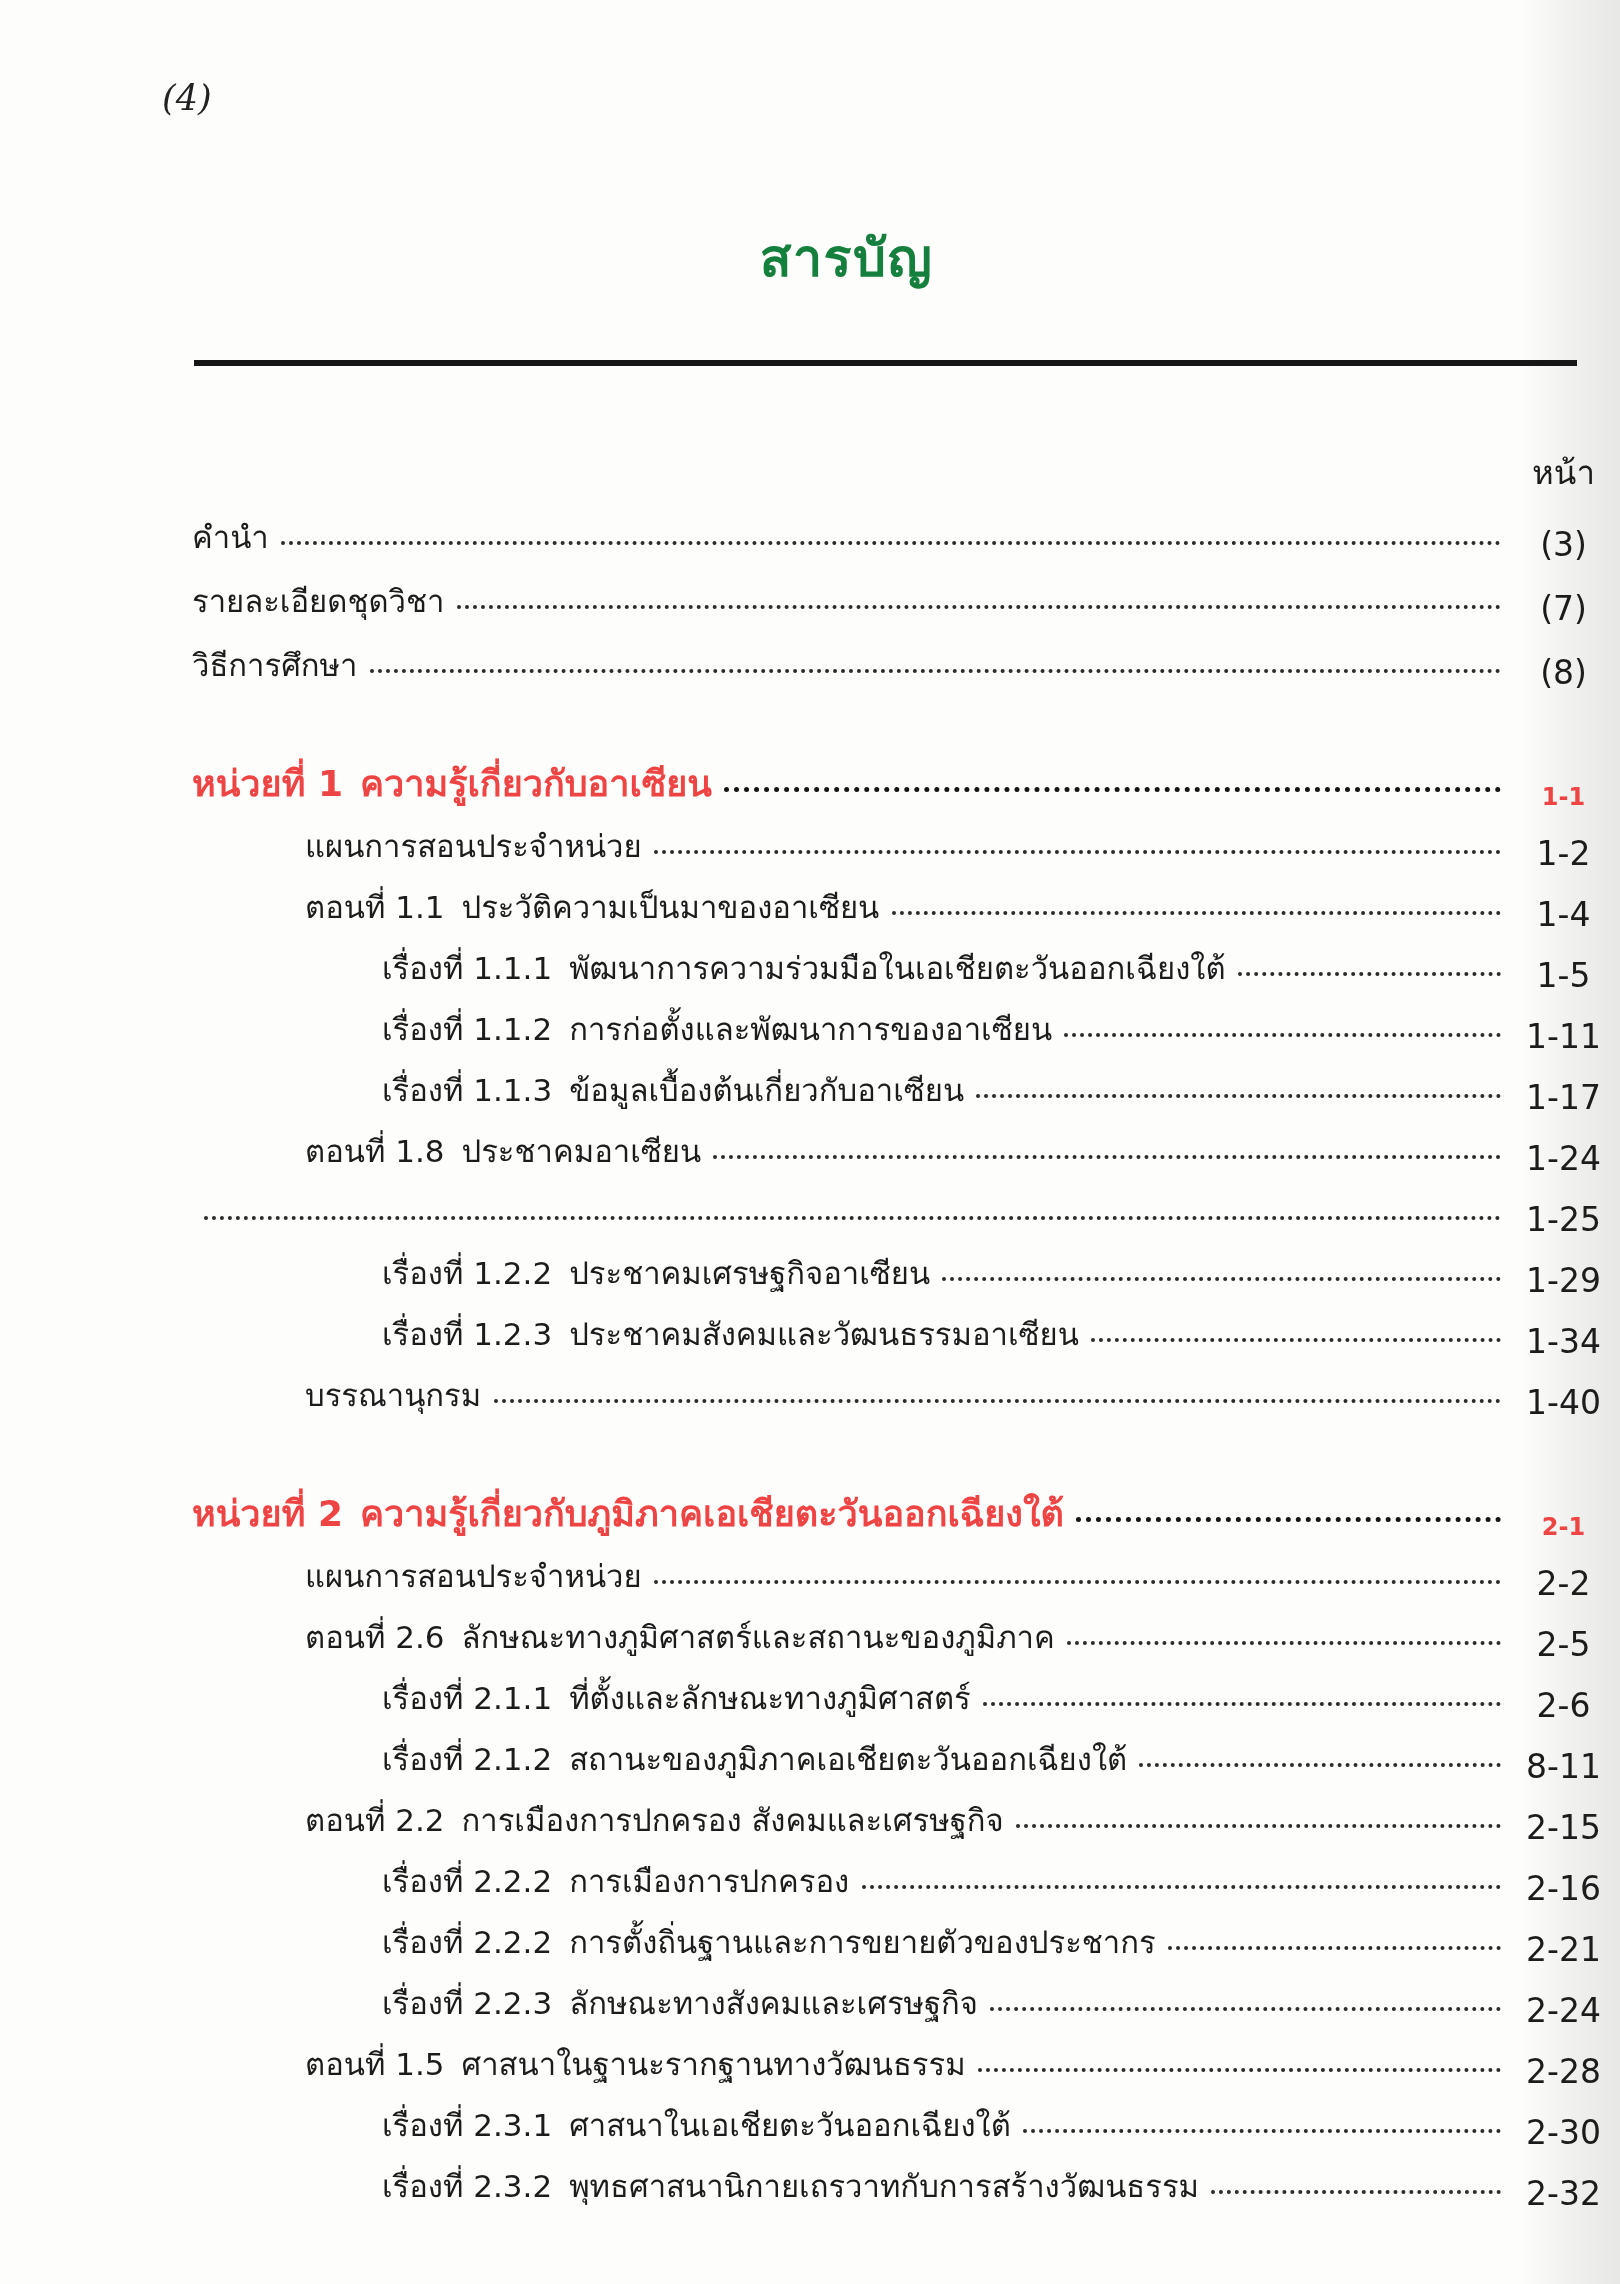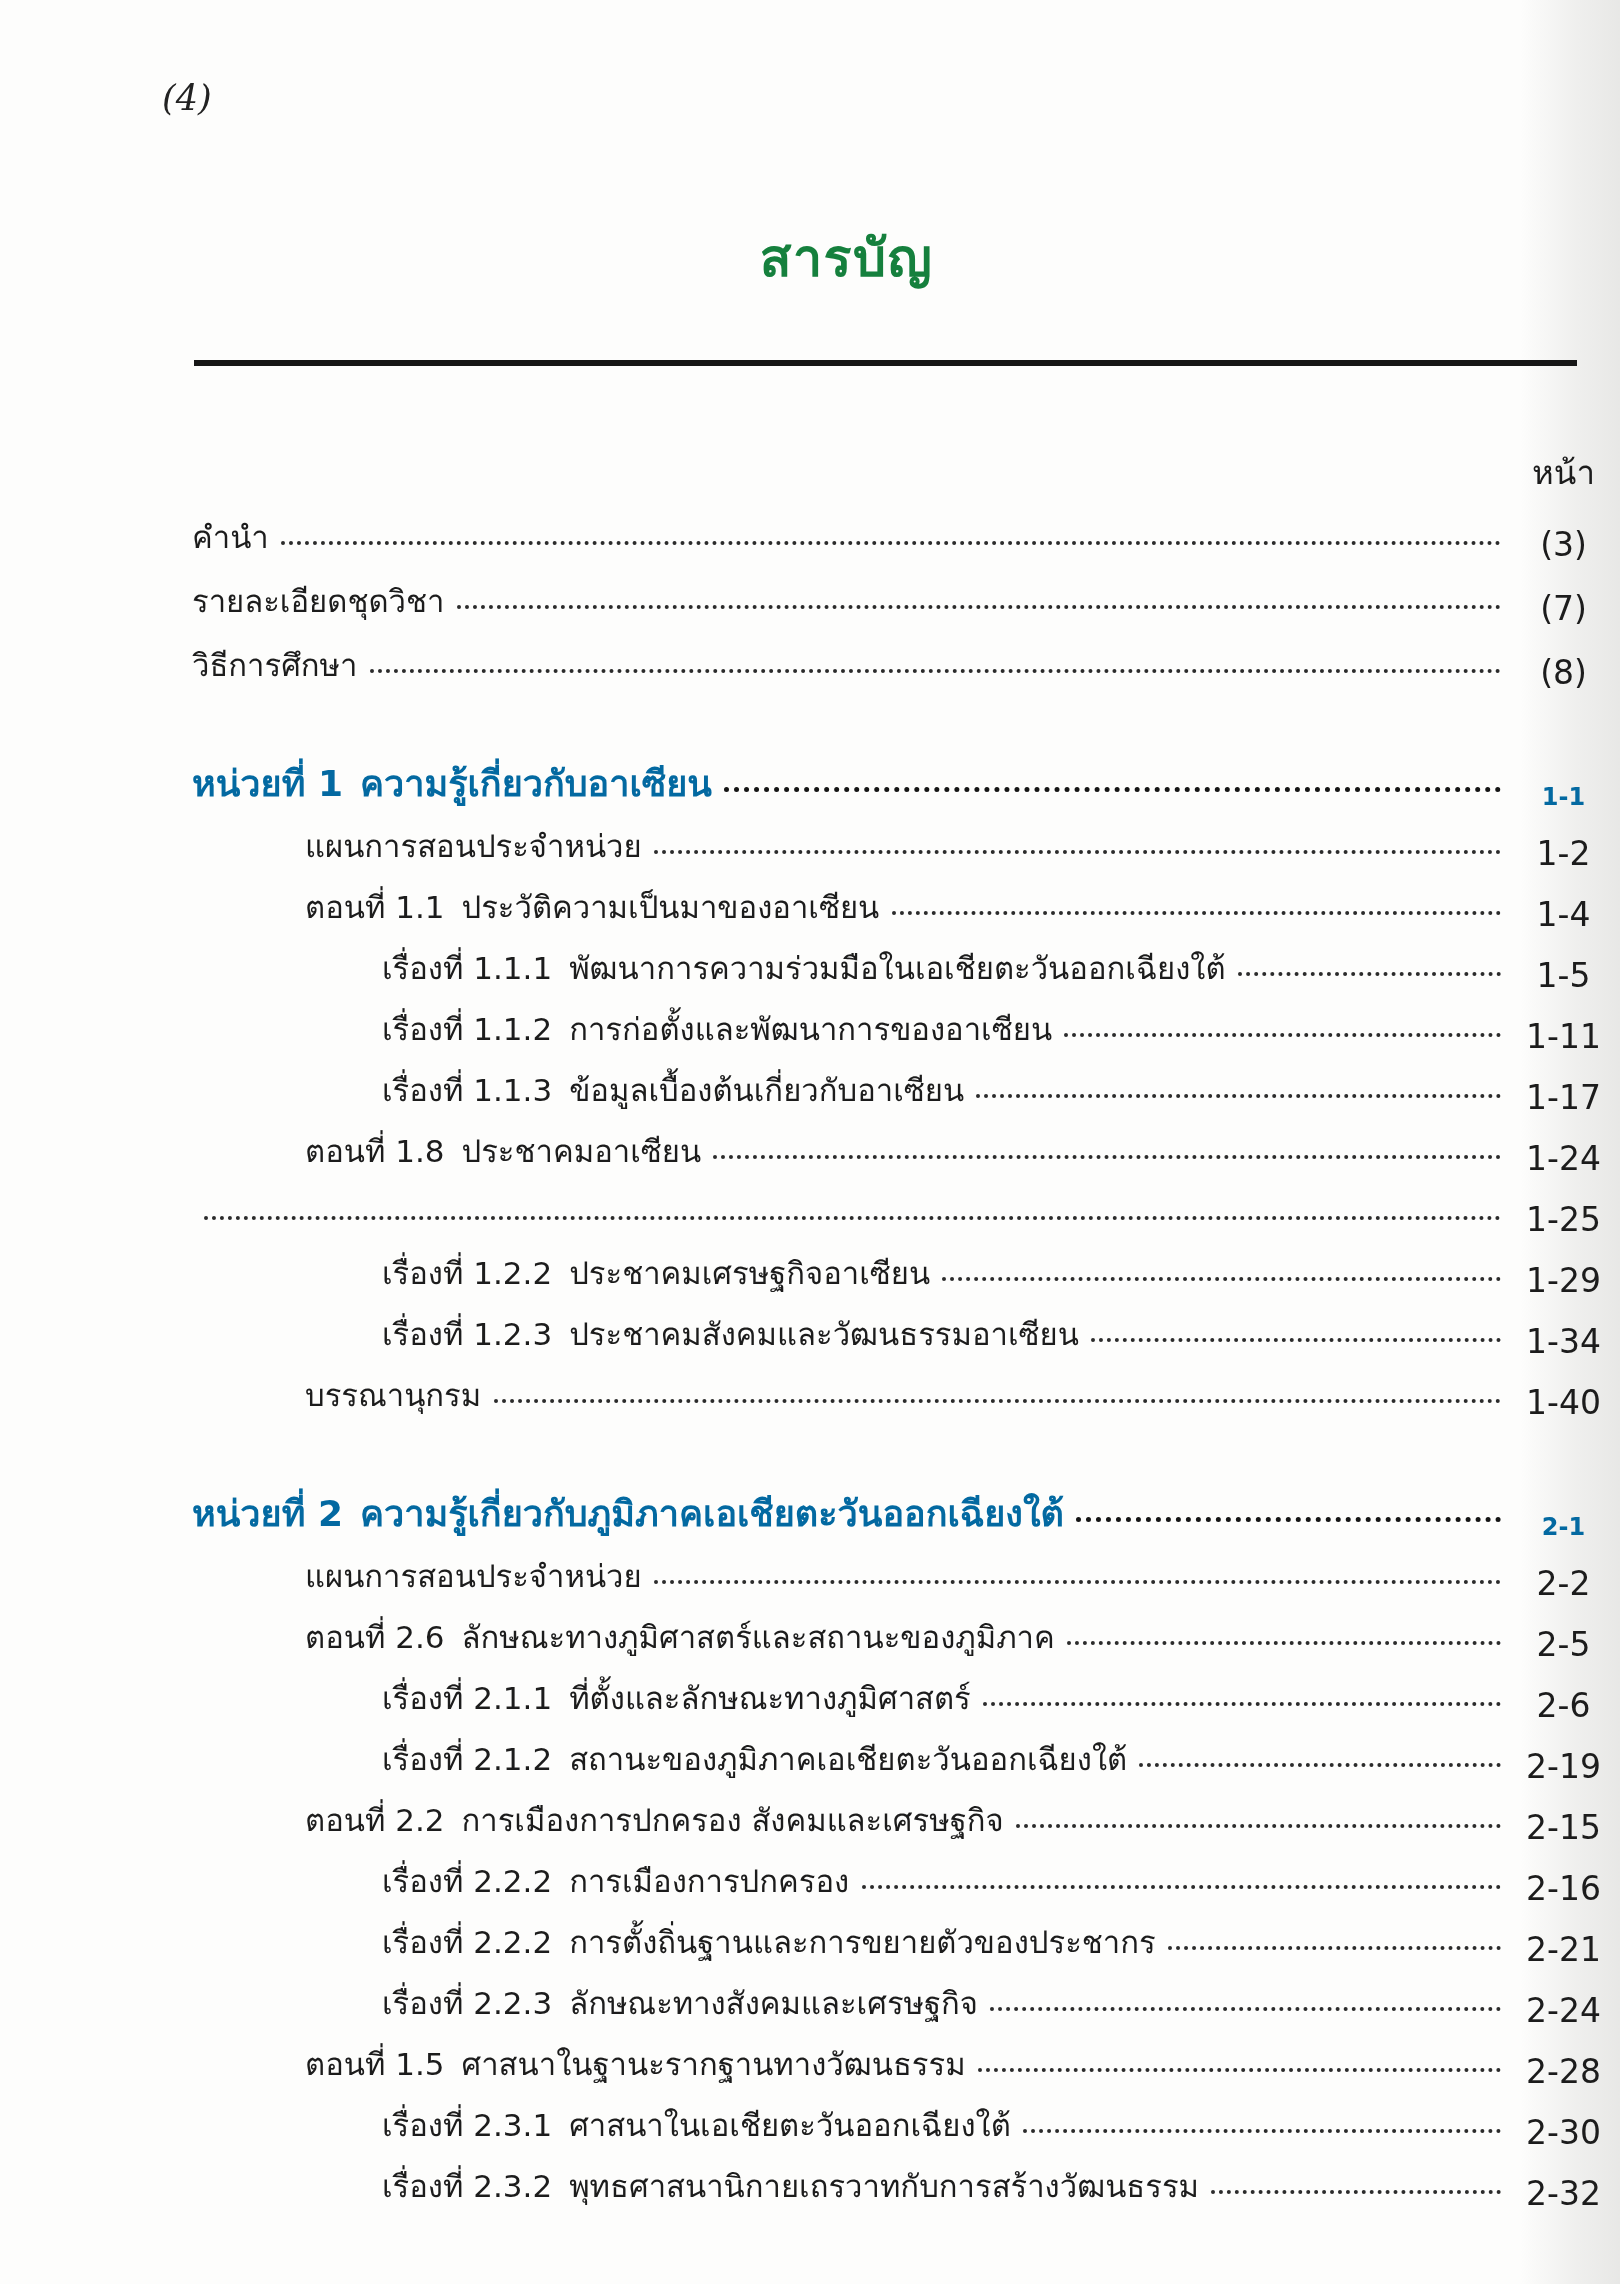--- a/index.html
+++ b/index.html
@@ -43,21 +43,21 @@
   .row {
     display:flex; align-items:flex-end;
     height:61px;
     font-size:31px; line-height:1.15;
     white-space:nowrap;
   }
   .row.header-row { height:67px; }
   .row.lvl-front { height:64px; }
   .row.lvl-unit {
     height:74px; margin-top:46px;
-    font-size:36px; font-weight:bold; color:#0369a1;
+    font-size:36px; font-weight:bold; color:#ef4444;
   }
   .rowtext { display:inline-flex; gap:17px; }
   .prefix:empty { display:none; }
   .lvl-plan .rowtext, .lvl-section .rowtext { margin-left:113px; }
   .lvl-topic .rowtext { margin-left:190px; }
   .leader {
     flex:1;
     border-bottom:4.6px dotted #2b2b2b;
     margin:0 9.2px 10.7px 12.3px;
     min-width:31px;
@@ -246,21 +246,21 @@
       <span class="leader"></span>
       <span class="pagenum">2-6</span>
     </div>
 
     <div class="row lvl-topic">
       <span class="rowtext">
           <span class="prefix">เรื่องที่ 2.1.2</span>
           <span class="rtitle">สถานะของภูมิภาคเอเชียตะวันออกเฉียงใต้</span>
         </span>
       <span class="leader"></span>
-      <span class="pagenum">2-19</span>
+      <span class="pagenum">8-11</span>
     </div>
 
     <div class="row lvl-section">
       <span class="rowtext">
           <span class="prefix">ตอนที่ 2.2</span>
           <span class="rtitle">การเมืองการปกครอง สังคมและเศรษฐกิจ</span>
         </span>
       <span class="leader"></span>
       <span class="pagenum">2-15</span>
     </div>

